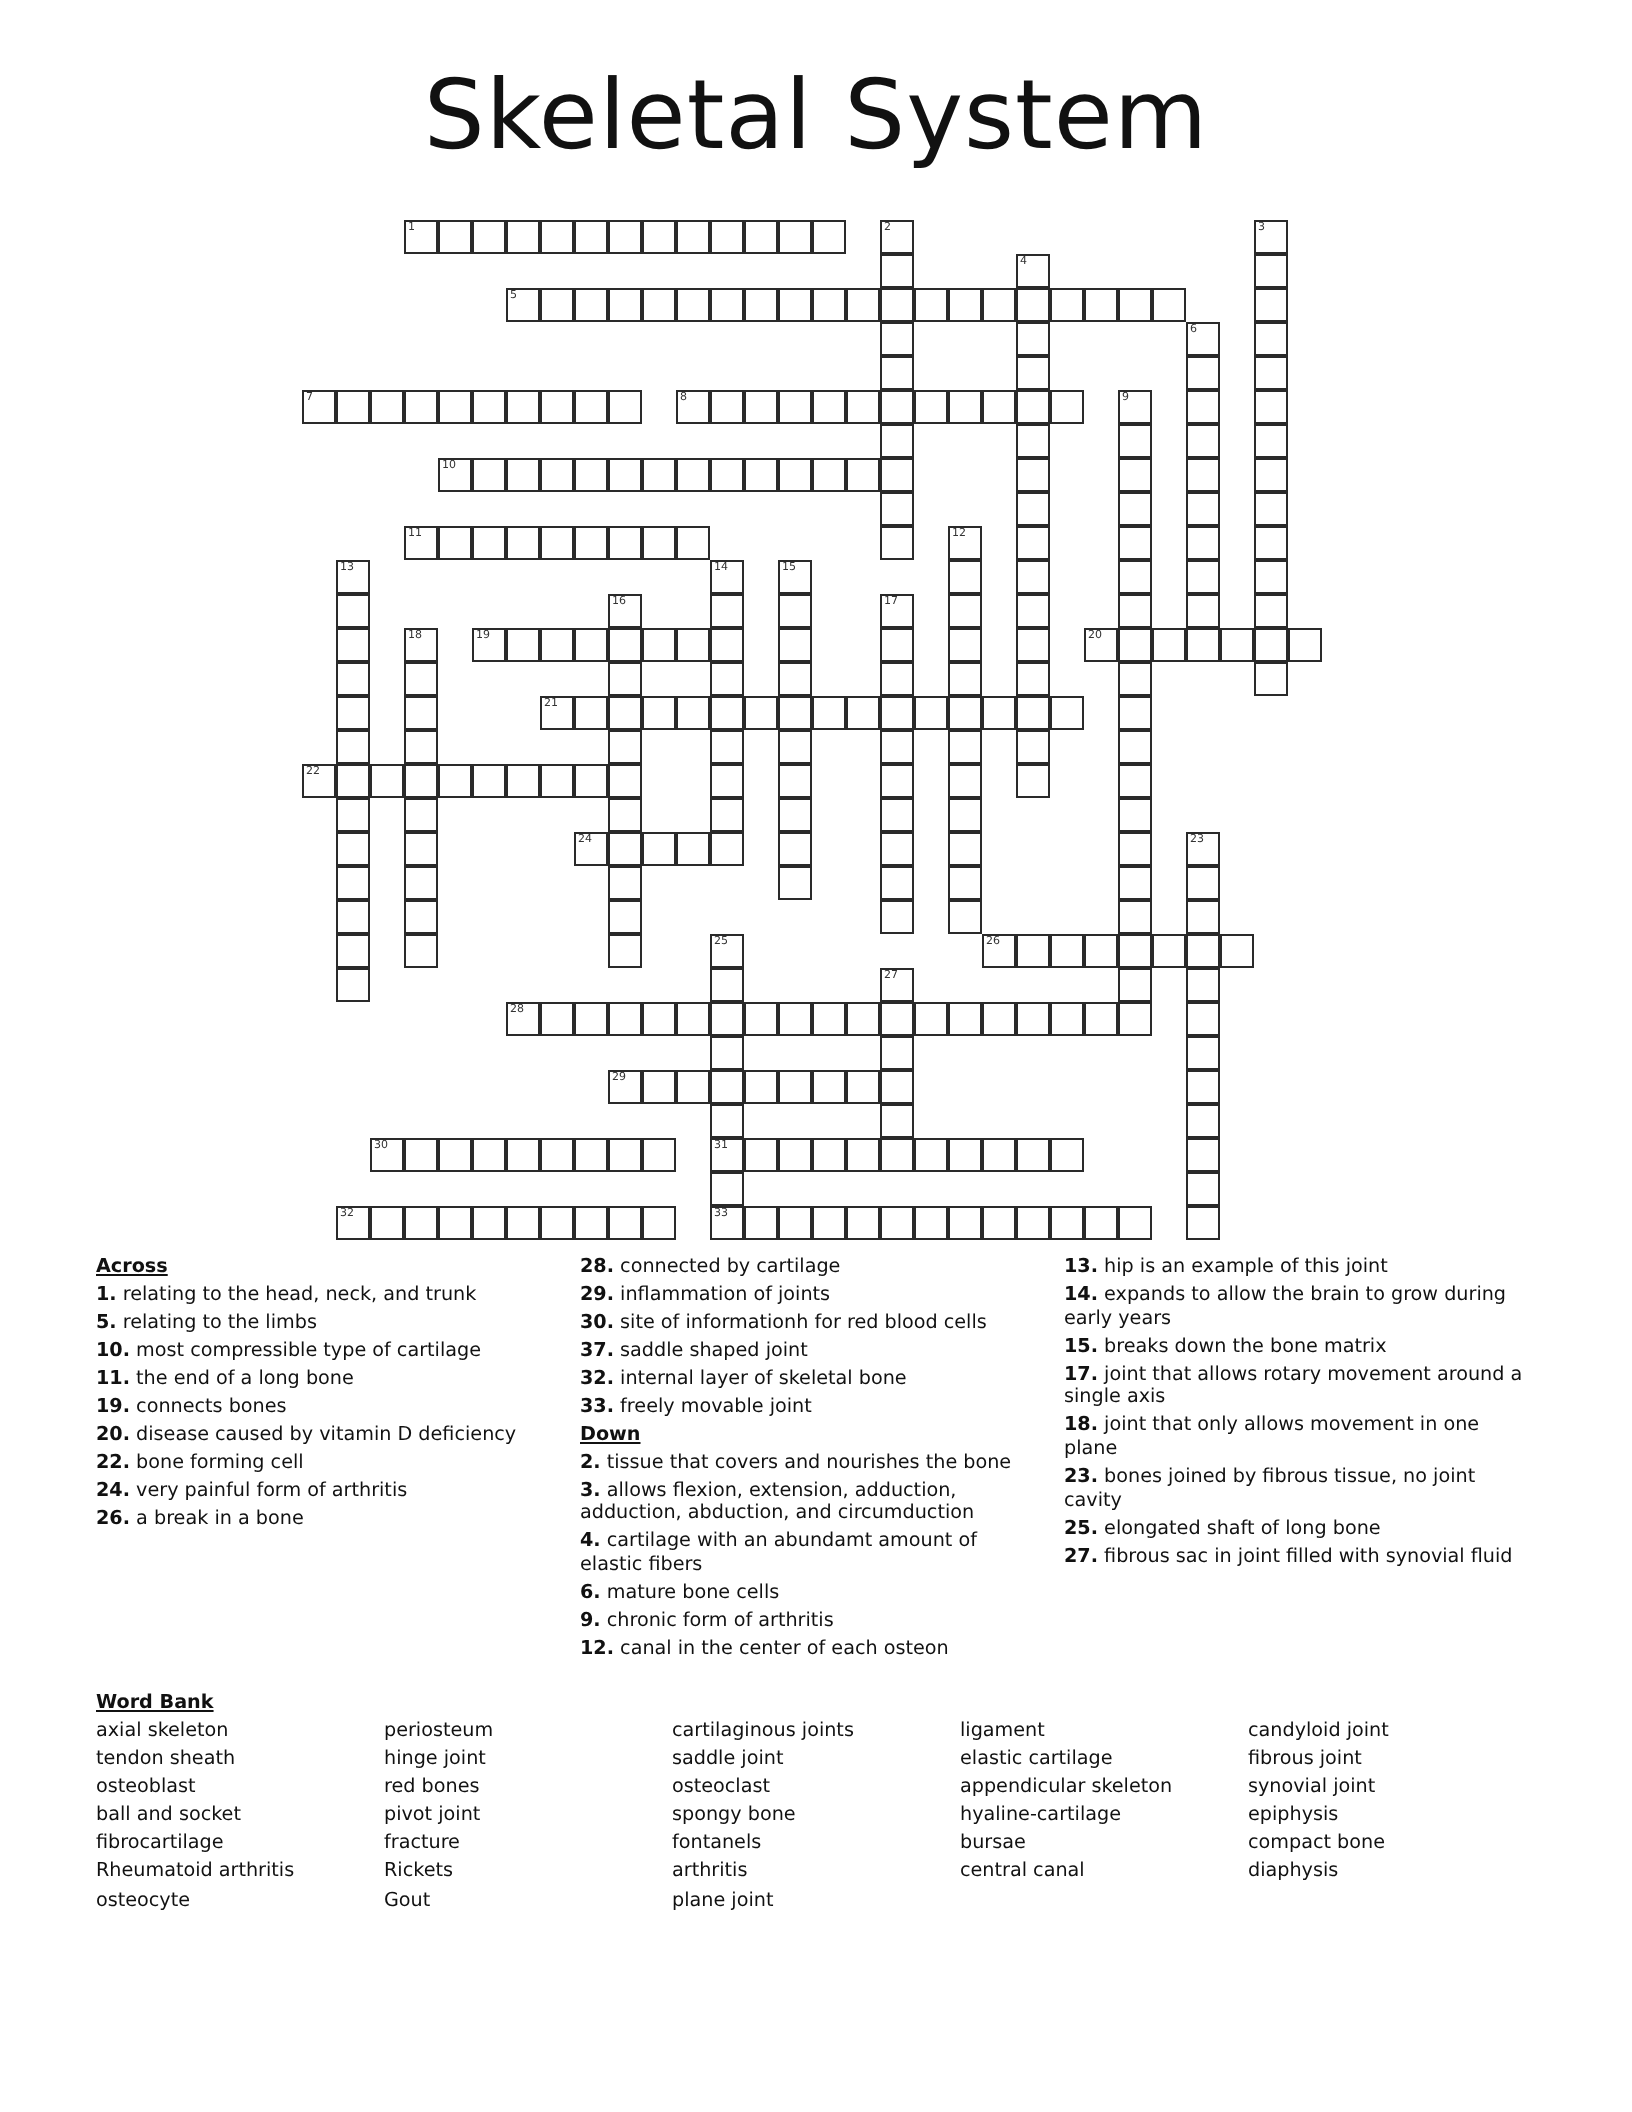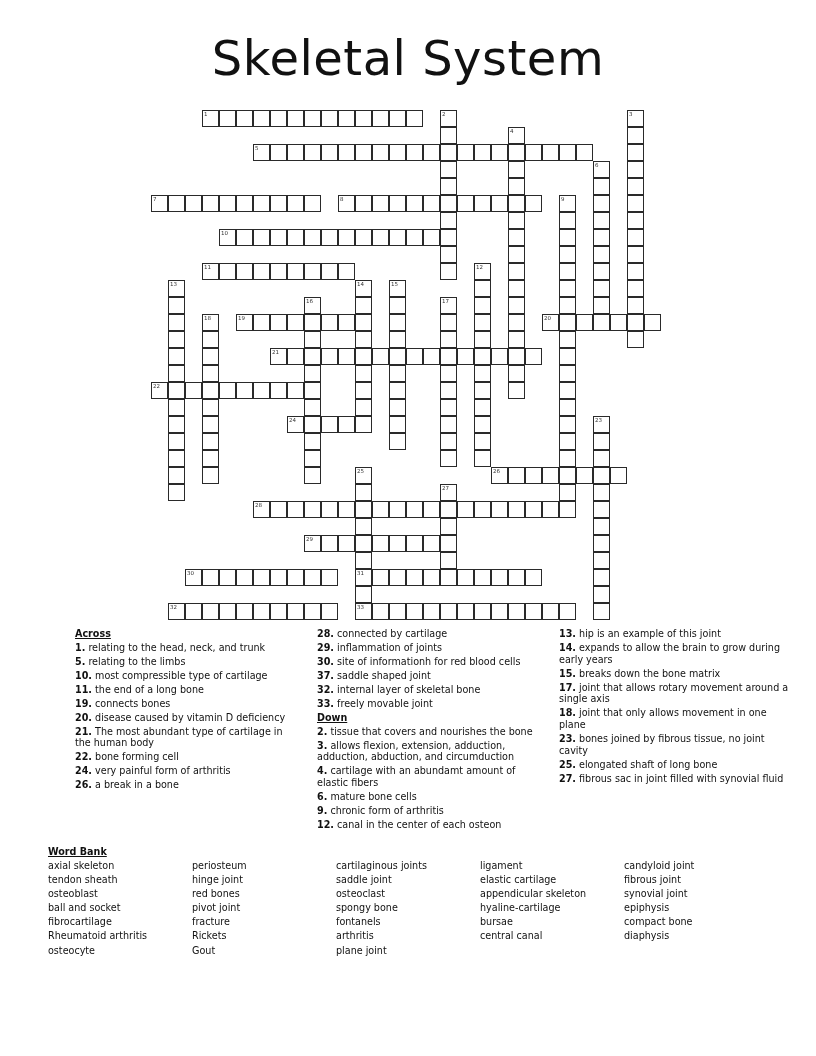--- a/index.html
+++ b/index.html
@@ -1,21 +1,21 @@
 <!DOCTYPE html>
 <html><head>
 <meta charset="utf-8">
 <style>
   html, body { margin:0; padding:0; background:#fff; }
   body { width:816px; height:1056px; position:relative; overflow:hidden; font-family:"DejaVu Sans", sans-serif; color:#111; }
   .title { position:absolute; left:0; top:30px; width:816px; text-align:center; font-size:48px; font-family:"DejaVu Sans", sans-serif; letter-spacing:0.5px; color:#111; }
   #grid { position:absolute; left:0; top:0; width:816px; height:640px; }
   .cell { position:absolute; width:17px; height:17px; box-sizing:border-box; border:1px solid #2a2a2a; background:#fff; }
   .cell .num { position:absolute; left:1px; top:0px; font-size:5.5px; line-height:6px; color:#333; font-family:"DejaVu Sans", sans-serif; }
-  .clues { position:absolute; font-family:"DejaVu Sans", sans-serif; font-size:9.6px; line-height:11.7px; color:#111;margin-left:27px; }
+  .clues { position:absolute; font-family:"DejaVu Sans", sans-serif; font-size:9.6px; line-height:11.7px; color:#111; }
   .clue { margin-bottom:2.3px; }
   .clue b { font-weight:bold; }
   .hdr { text-decoration:underline; font-weight:bold; margin-bottom:2px; }
   .bank { position:absolute; top:846px; left:48px; font-family:"DejaVu Sans", sans-serif; font-size:9.6px; color:#111; }
   .bank .hdr { margin-bottom:1px; }
   .bank-col { position:absolute; top:13px; width:150px; }
   .bank-word { height:14.1px; line-height:14px; white-space:nowrap; }
 </style>
 </head>
 <body>
@@ -436,21 +436,20 @@
 
 <div class="clues" style="left:48px; top:628px; width:222px;">
   <div class="hdr">Across</div>
   <div id="col1">
       <div class="clue"><b>1.</b> relating to the head, neck, and trunk</div>
       <div class="clue"><b>5.</b> relating to the limbs</div>
       <div class="clue"><b>10.</b> most compressible type of cartilage</div>
       <div class="clue"><b>11.</b> the end of a long bone</div>
       <div class="clue"><b>19.</b> connects bones</div>
       <div class="clue"><b>20.</b> disease caused by vitamin D deficiency</div>
-      <div class="clue"><b>21.</b> The most abundant type of cartilage in the human body</div>
       <div class="clue"><b>22.</b> bone forming cell</div>
       <div class="clue"><b>24.</b> very painful form of arthritis</div>
       <div class="clue"><b>26.</b> a break in a bone</div>
     </div>
 </div>
 
 <div class="clues" style="left:290px; top:628px; width:228px;">
   <div id="col2a">
       <div class="clue"><b>28.</b> connected by cartilage</div>
       <div class="clue"><b>29.</b> inflammation of joints</div>

